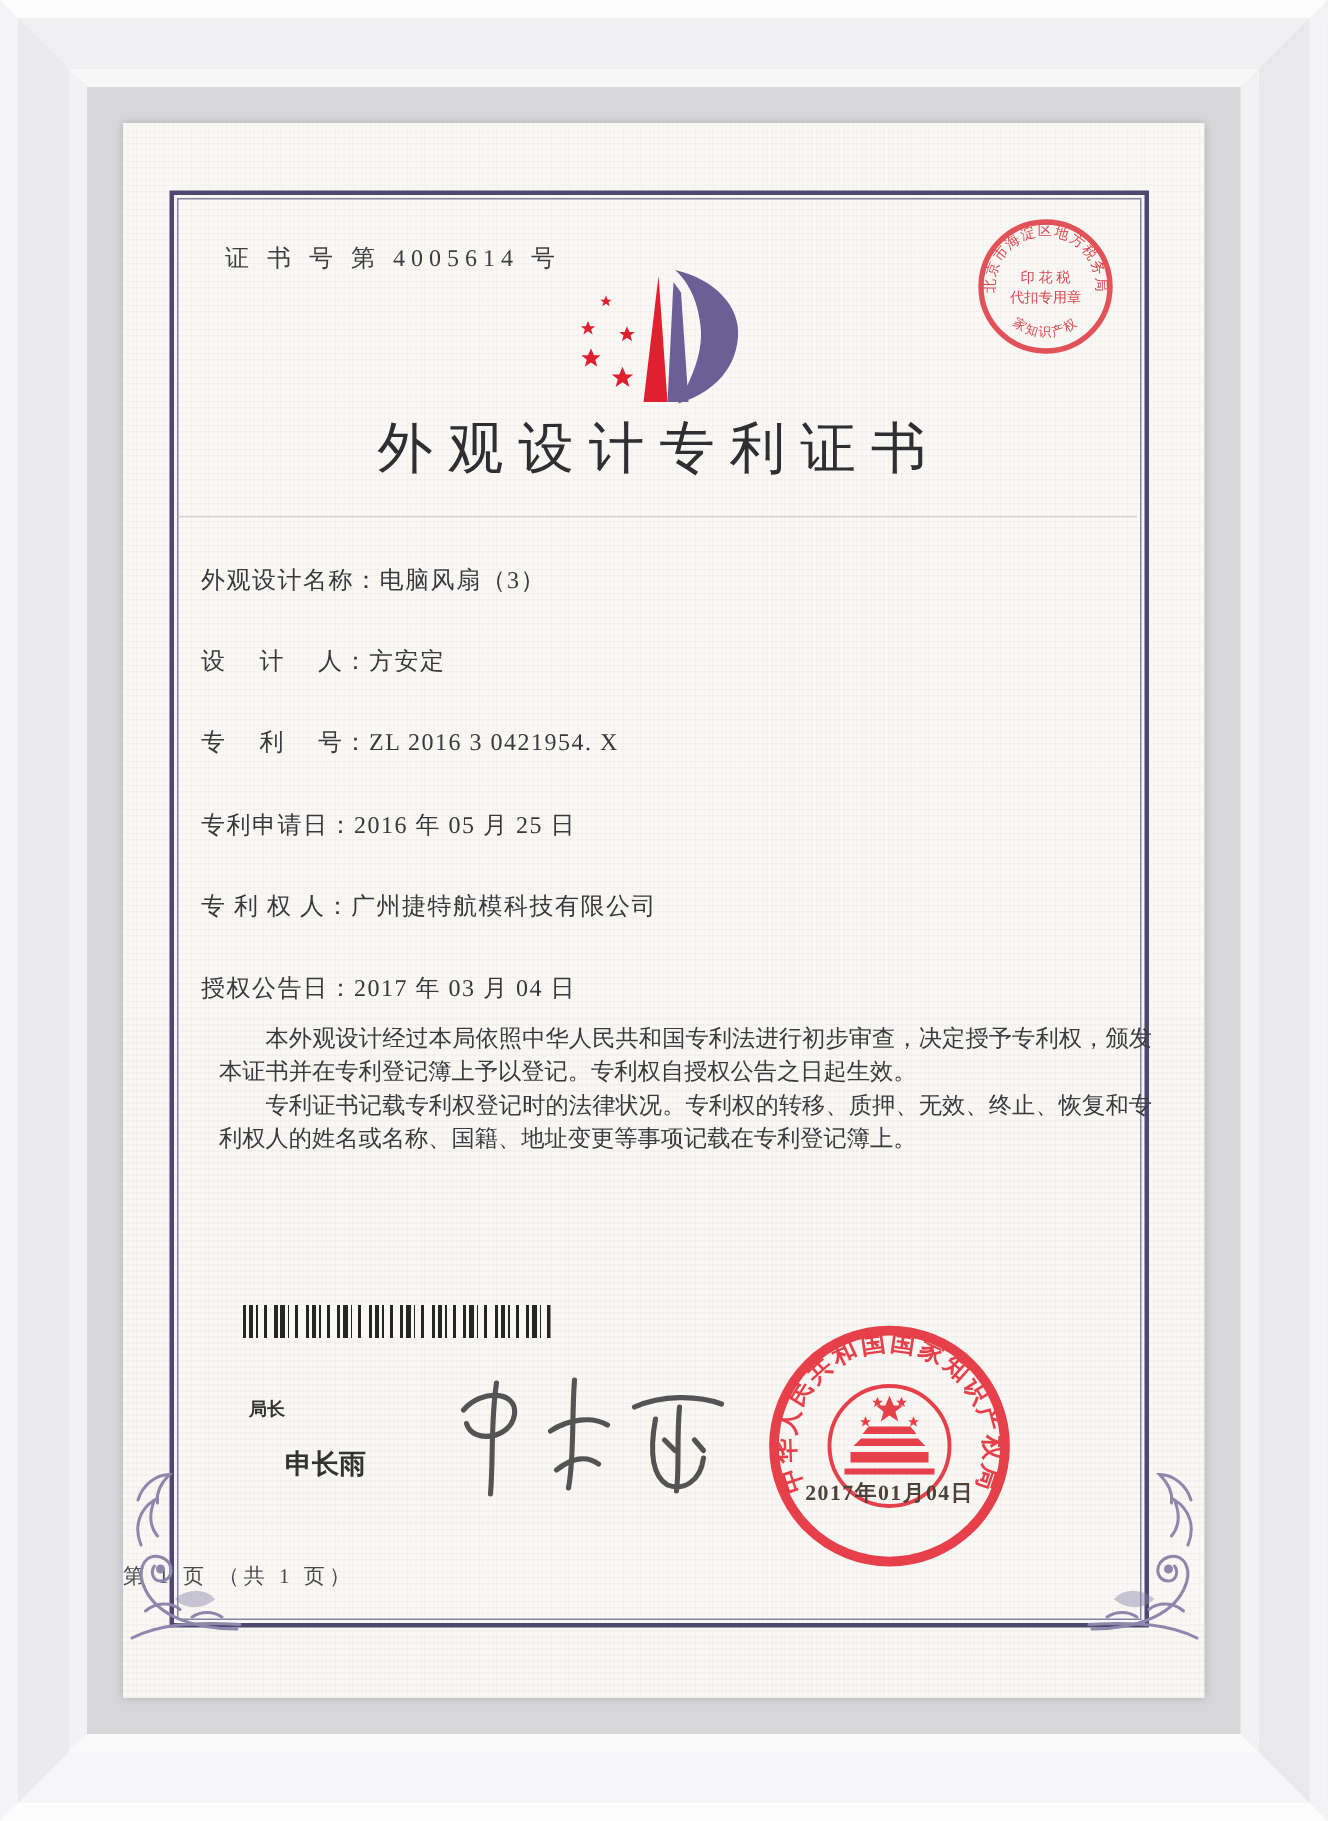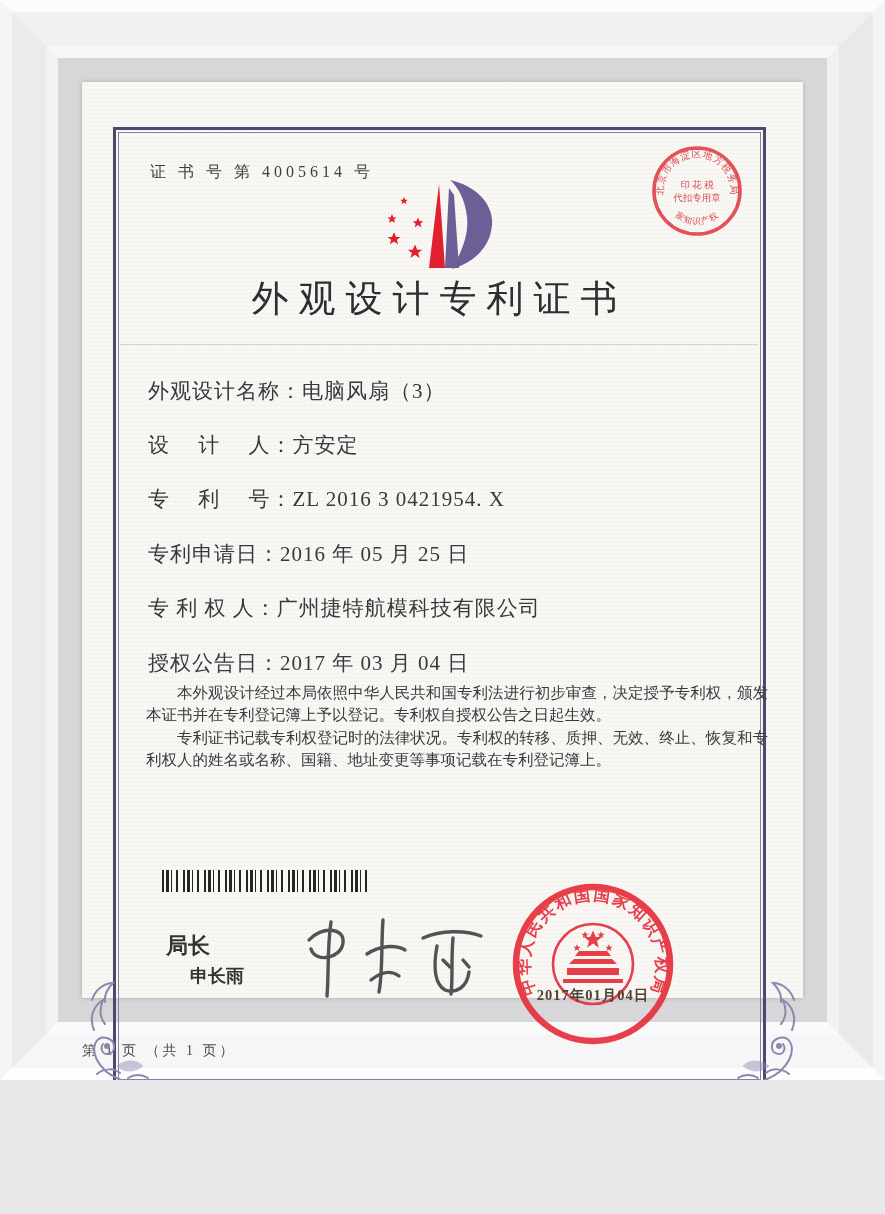--- a/index.html
+++ b/index.html
@@ -1,17 +1,17 @@
 <!DOCTYPE html>
 <html><head>
 <meta charset="utf-8">
 <style>
   html,body{margin:0;padding:0;background:#e8e8ea;}
   *{box-sizing:border-box;}
-  .stage{position:relative;width:885px;height:1080px;background:#fef9c3;overflow:hidden;
+  .stage{position:relative;width:885px;height:1214px;background:#fef9c3;overflow:hidden;
          font-family:"Liberation Serif","DejaVu Serif",serif;color:#3b3b3d;}
   
   .frame-outer{position:absolute;inset:0;border:12px solid;
     border-color:#fcfcfd #f3f3f5 #fdfdfe #f5f5f7;}
   .frame-mid{position:absolute;inset:12px;border:34px solid;
     border-color:#f0f0f2 #e9e9ec #f6f6f8 #ebebee;}
   .frame-inner{position:absolute;inset:46px;border:12px solid;
     border-color:#f7f7f8 #f1f1f3 #fafafb #f2f2f4;}
   .mat{position:absolute;inset:58px;border:24px solid #d7d7d9;
     box-shadow:inset 0 1px 4px rgba(0,0,0,.14);}
@@ -27,30 +27,30 @@
   .flourish{position:absolute;width:78px;height:118px;z-index:3;}
   .flourish.left{left:2px;top:896px;}
   .flourish.right{left:642px;top:896px;transform:scaleX(-1);}
   
   .cert-no{position:absolute;left:68px;top:80px;font-size:16px;letter-spacing:4px;color:#3e3e42;}
   .logo{position:absolute;left:300px;top:96px;width:125px;height:116px;}
   .title{position:absolute;left:0;right:6px;top:192px;text-align:center;
     font-size:37px;font-weight:400;letter-spacing:10px;color:#2e2e33;}
   .title-rule{position:absolute;left:36px;width:640px;top:262px;height:1px;
     background:#b9b6bd;opacity:.55;}
-  .field{position:absolute;left:66px;font-size:21px;letter-spacing:1px;color:#39393d;white-space:nowrap;text-align:right;}
+  .field{position:absolute;left:52px;font-size:16px;letter-spacing:1px;color:#39393d;white-space:nowrap;text-align:right;}
   .f0{top:295px}.f1{top:349px}.f2{top:403px}.f3{top:458px}.f4{top:512px}.f5{top:567px}
   .body-text{position:absolute;left:64px;top:600px;width:622px;font-size:15.5px;
     line-height:22.3px;text-align:justify;color:#3a3a3e;}
   .body-text p{margin:0;text-indent:2em;}
   .barcode{position:absolute;left:80px;top:788px;width:205px;height:22px;
     background:repeating-linear-gradient(90deg,
       #262626 0 2px,#f9f8f5 2px 4px,#262626 4px 7px,#f9f8f5 7px 9px,
       #262626 9px 10px,#f9f8f5 10px 14px,#262626 14px 16px,#f9f8f5 16px 21px);}
-  .director-label{position:absolute;left:84px;top:849px;font-size:22px;font-weight:700;
+  .director-label{position:absolute;left:84px;top:849px;font-size:12px;font-weight:700;
     font-family:"Liberation Sans","DejaVu Sans",sans-serif;color:#333;}
   .director-name{position:absolute;left:84px;top:882px;font-size:18px;font-weight:700;
     font-family:"Liberation Sans","DejaVu Sans",sans-serif;color:#333;padding-left:24px;}
   .signature{position:absolute;left:205px;top:828px;width:205px;height:92px;}
   .seal{position:absolute;z-index:4;}
   .seal.tax{left:560px;top:54px;width:110px;height:110px;}
   .seal.office{left:427px;top:798px;width:168px;height:168px;}
   .footer{position:absolute;left:0;right:8px;top:960px;text-align:left;
     font-size:14px;letter-spacing:3px;color:#4a4a4e;z-index:2;}
   svg text{font-family:"Liberation Serif","DejaVu Serif",serif;}

